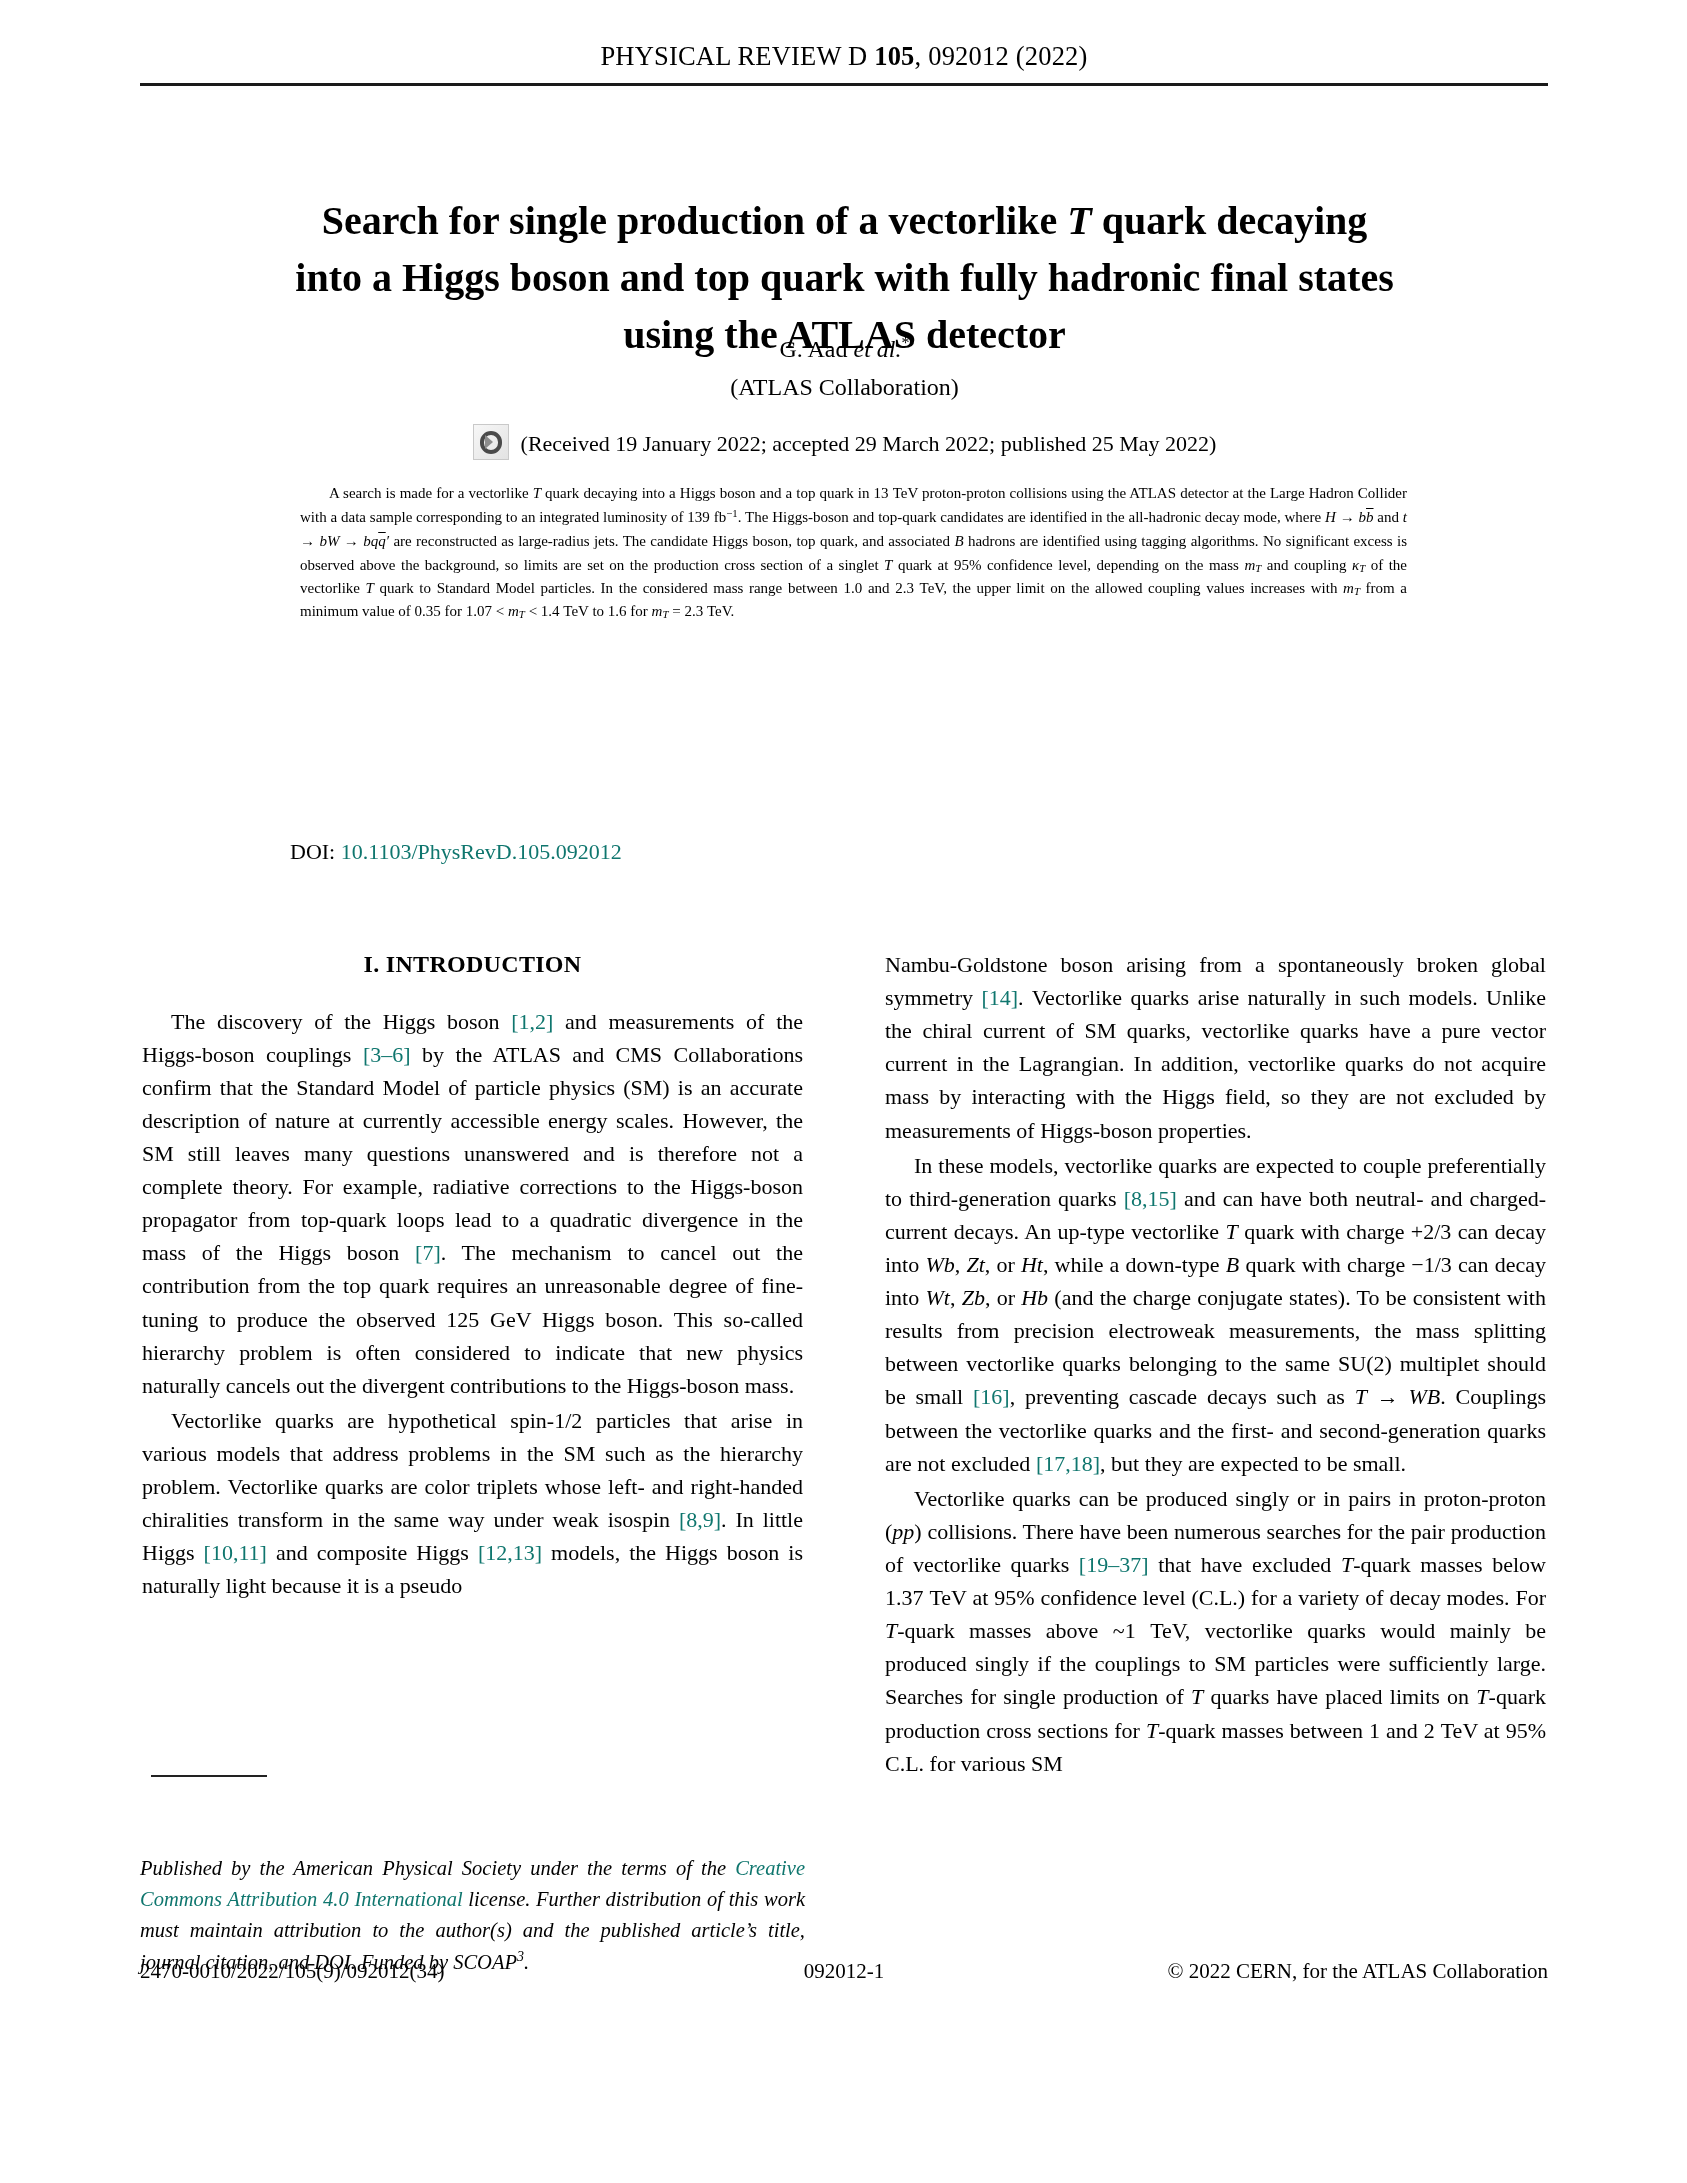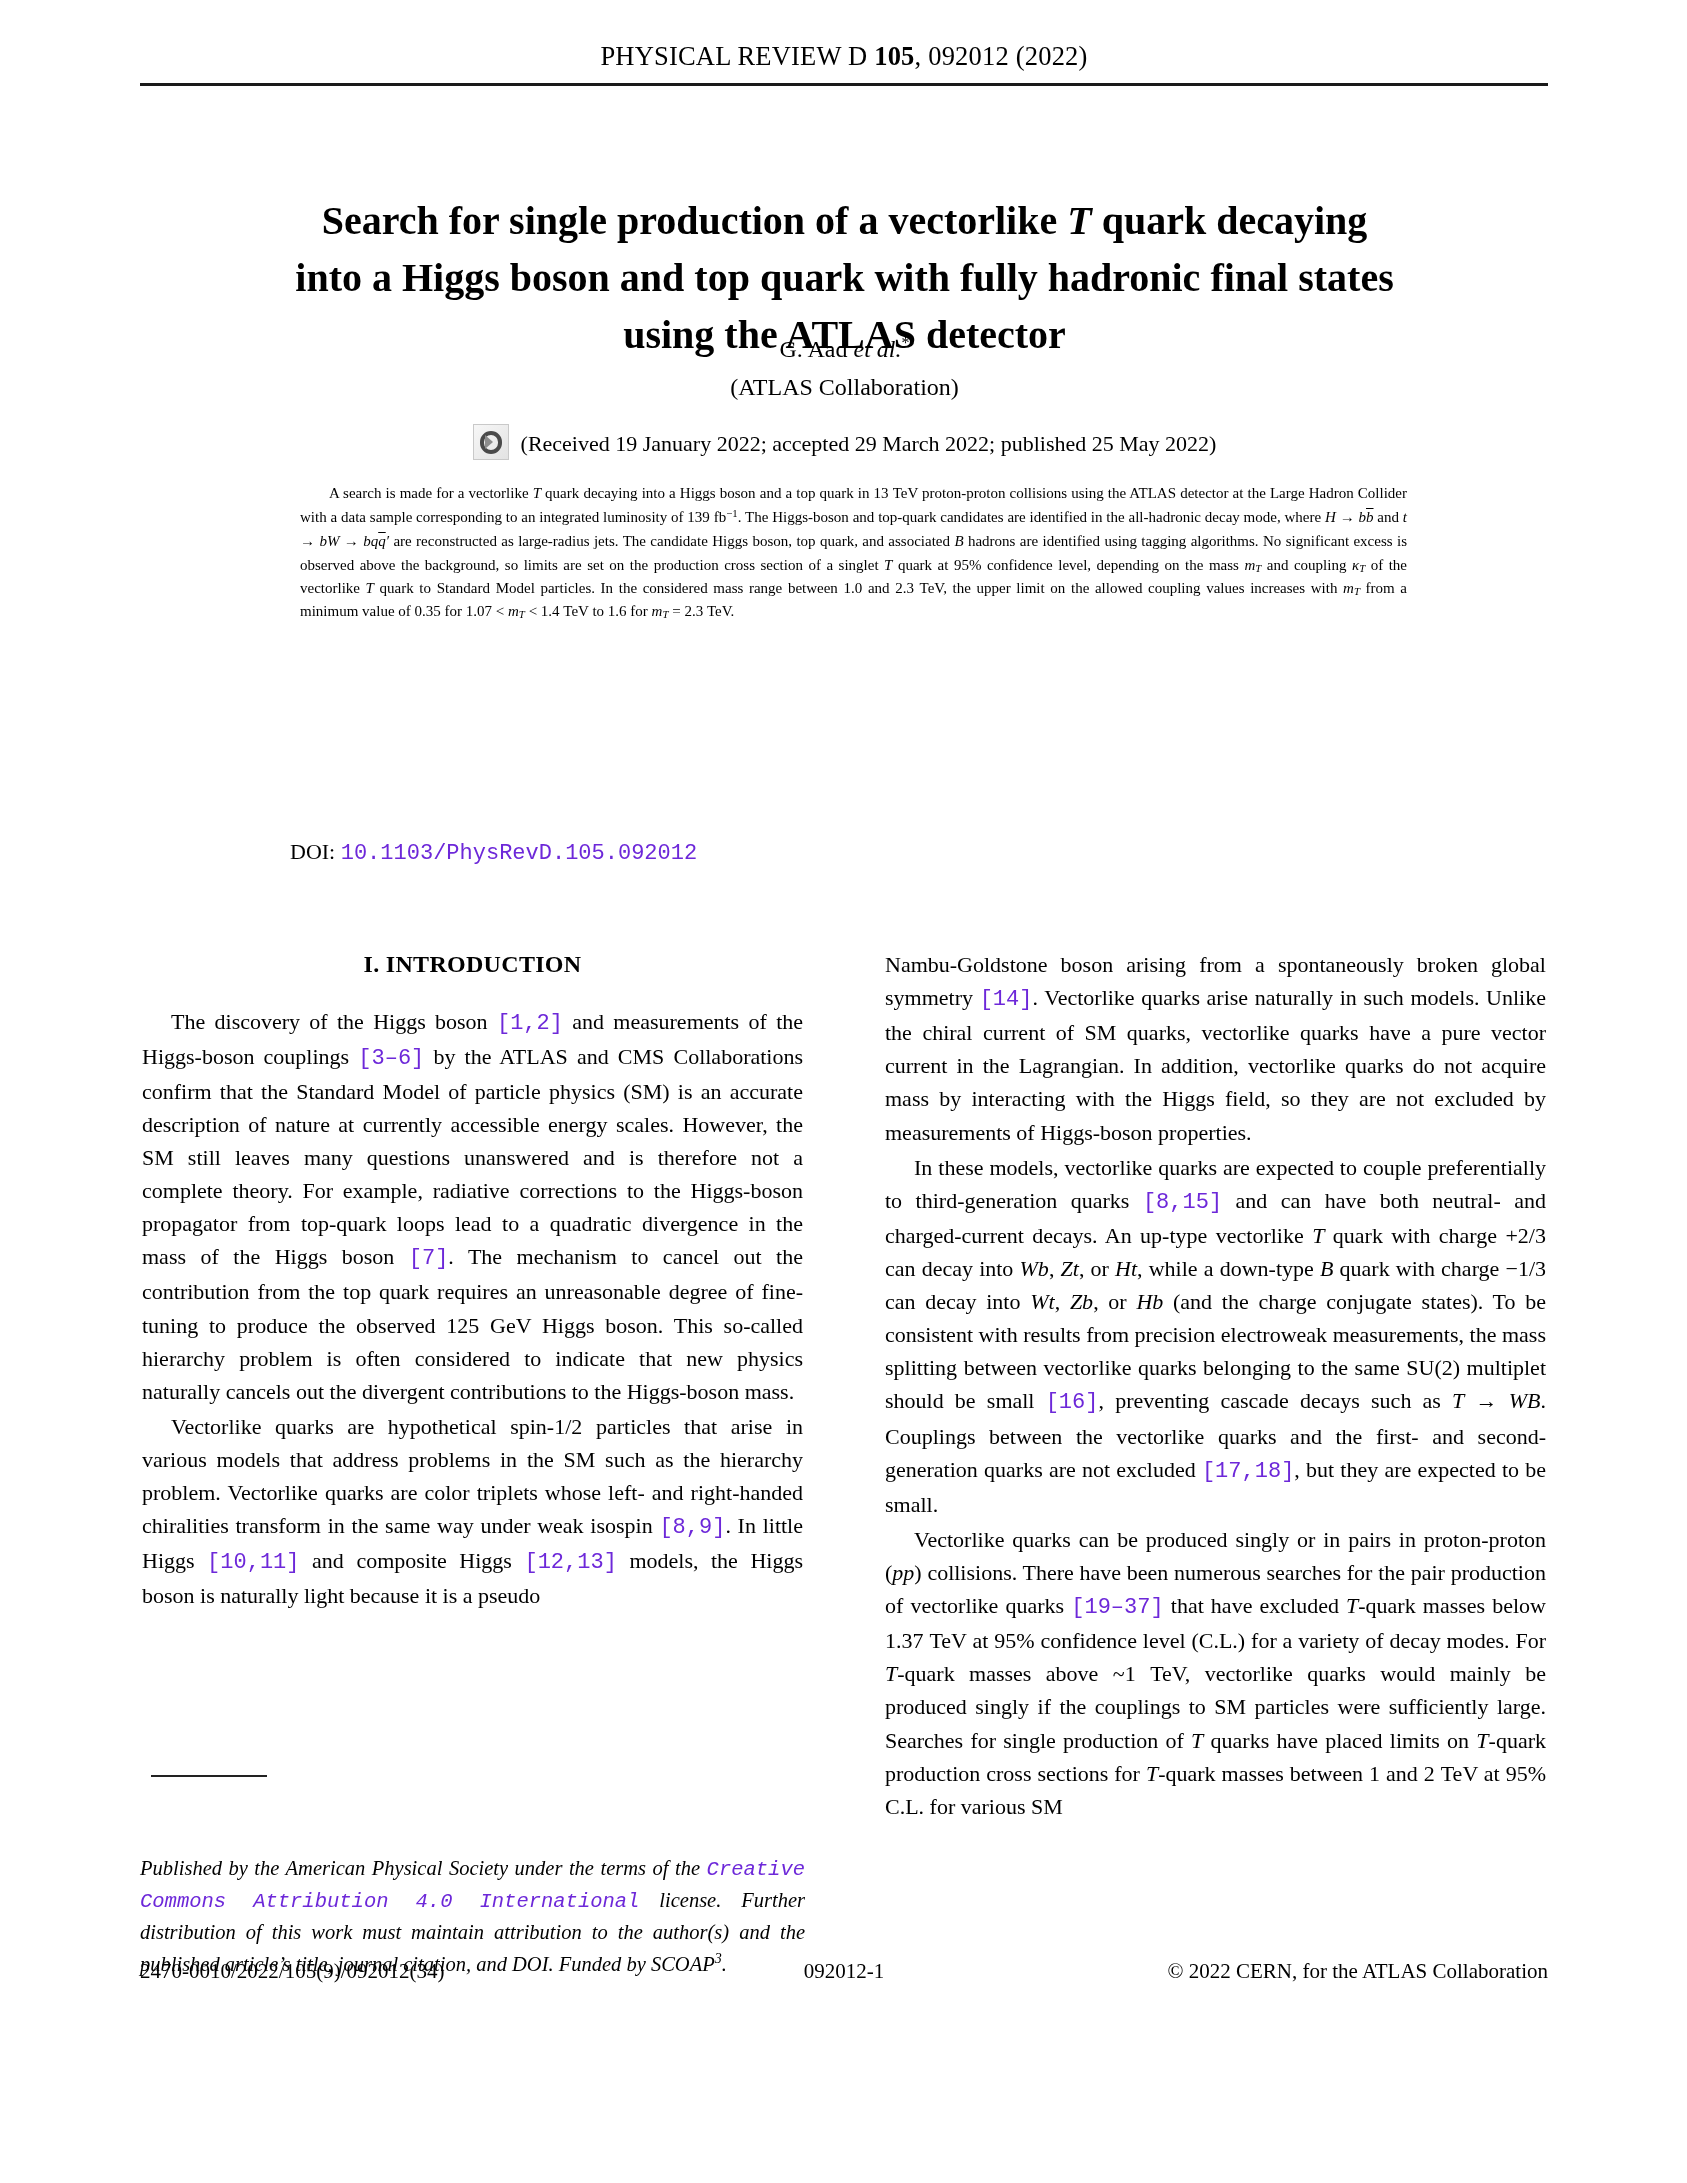--- a/index.html
+++ b/index.html
@@ -124,23 +124,22 @@
     text-justify: inter-word;
   }
   .abstract p { margin: 0; text-indent: 29px; }
   .doi {
     position: absolute;
     left: 290px;
     top: 839px;
     font-size: 22px;
   }
   a.lnk, .lnk {
-    color: #6d28d9;
+    color: #0f766e;
     text-decoration: none;
-    font-family: Liberation Mono, monospace;
   }
 
   
   .col {
     position: absolute;
     top: 946px;
     width: 665px;
     font-size: 22px;
     line-height: 1.505;
     text-align: justify;

